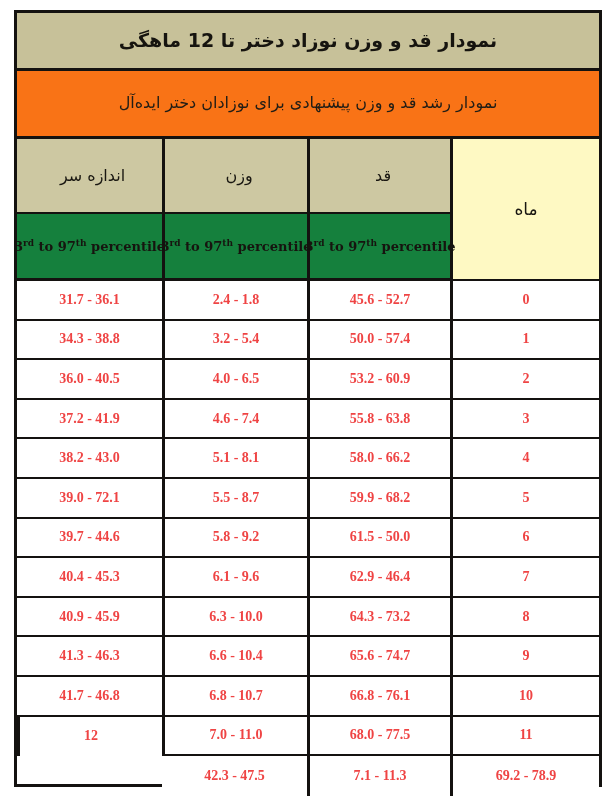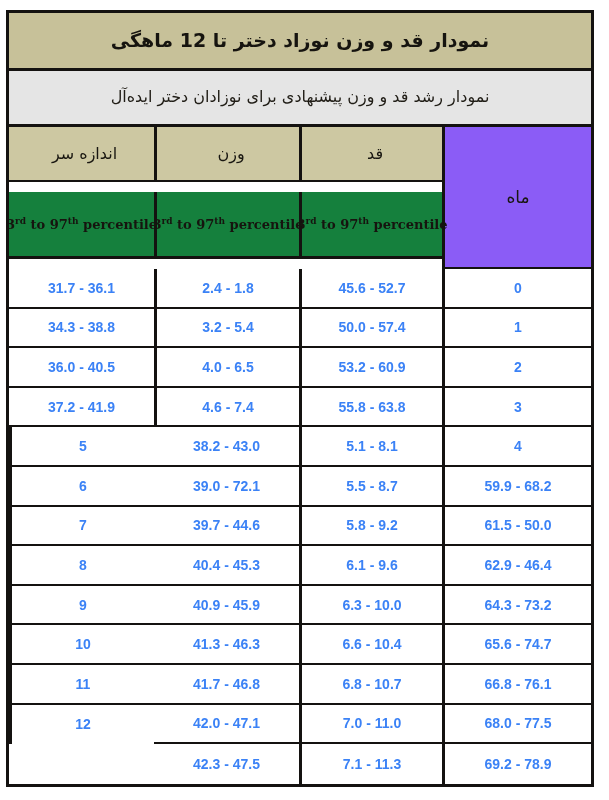--- a/index.html
+++ b/index.html
@@ -17,21 +17,21 @@
 
   .sheet {
     position: relative;
     width: 609px;
     height: 800px;
     background: #ffffff;
   }
 
   .table-frame {
     position: absolute;
-    left: 6px;
+    left: 14px;
     top: 10px;
     width: 588px;
     height: 777px;
     box-sizing: border-box;
     border: 3px solid #141210;
     background: #ffffff;
   }
 
   
   .title-bar {
@@ -53,22 +53,22 @@
     letter-spacing: 0px;
     text-align: center;
     line-height: 1.3;
     padding: 0 10px;
   }
 
   
   .subtitle-bar {
     box-sizing: border-box;
     width: 100%;
-    height: 56px;
-    background: #e5e5e5;
+    height: 68px;
+    background: #f97316;
     border-bottom: 3px solid #141210;
     display: flex;
     align-items: center;
     justify-content: center;
     direction: rtl;
   }
   .subtitle-text {
     font-family: "DejaVu Sans", "Liberation Sans", sans-serif;
     font-size: 16px;
     font-weight: normal;
@@ -96,32 +96,32 @@
     border-left: 3px solid #141210;
     border-bottom: 2px solid #141210;
   }
   .cell.last-col {
     border-left: none;
   }
 
   
   .hdr-month {
     grid-row: 1 / span 2;
-    background: #8b5cf6;
+    background: #fef9c3;
     height: 142px;
   }
   .hdr-month .lbl {
     font-size: 17px;
     font-weight: normal;
     color: #191711;
   }
 
   .hdr-top {
     background: #cdc8a2;
-    height: 55px;
+    height: 75px;
     padding-left: 6px;
   }
   .hdr-top .lbl {
     font-size: 16px;
     font-weight: normal;
     color: #191711;
   }
 
   .hdr-sub {
     background: #15803d;
@@ -140,24 +140,24 @@
   .hdr-sub .pct sup {
     font-size: 9px;
     vertical-align: super;
     line-height: 0;
   }
 
   
   .data-cell {
     background: #ffffff;
     height: 39.6px;
-    font-family: Liberation Sans, sans-serif;
+    font-family: Liberation Serif, serif;
     font-size: 14px;
     font-weight: bold;
-    color: #3b82f6;
+    color: #ef4444;
     direction: ltr;
     white-space: nowrap;
   }
   .data-cell.month-cell {
     background: #ffffff;
   }
 </style>
 </head>
 <body>
 
@@ -204,20 +204,21 @@
         <div class="cell data-cell last-col">34.3 - 38.8</div>
         <div class="cell data-cell month-cell">2</div>
         <div class="cell data-cell">53.2 - 60.9</div>
         <div class="cell data-cell">4.0 - 6.5</div>
         <div class="cell data-cell last-col">36.0 - 40.5</div>
         <div class="cell data-cell month-cell">3</div>
         <div class="cell data-cell">55.8 - 63.8</div>
         <div class="cell data-cell">4.6 - 7.4</div>
         <div class="cell data-cell last-col">37.2 - 41.9</div>
         <div class="cell data-cell month-cell">4</div>
+        <div class="cell data-cell">58.0 - 66.2</div>
         <div class="cell data-cell">5.1 - 8.1</div>
         <div class="cell data-cell last-col">38.2 - 43.0</div>
         <div class="cell data-cell month-cell">5</div>
         <div class="cell data-cell">59.9 - 68.2</div>
         <div class="cell data-cell">5.5 - 8.7</div>
         <div class="cell data-cell last-col">39.0 - 72.1</div>
         <div class="cell data-cell month-cell">6</div>
         <div class="cell data-cell">61.5 - 50.0</div>
         <div class="cell data-cell">5.8 - 9.2</div>
         <div class="cell data-cell last-col">39.7 - 44.6</div>
@@ -233,21 +234,20 @@
         <div class="cell data-cell">65.6 - 74.7</div>
         <div class="cell data-cell">6.6 - 10.4</div>
         <div class="cell data-cell last-col">41.3 - 46.3</div>
         <div class="cell data-cell month-cell">10</div>
         <div class="cell data-cell">66.8 - 76.1</div>
         <div class="cell data-cell">6.8 - 10.7</div>
         <div class="cell data-cell last-col">41.7 - 46.8</div>
         <div class="cell data-cell month-cell">11</div>
         <div class="cell data-cell">68.0 - 77.5</div>
         <div class="cell data-cell">7.0 - 11.0</div>
-        <div class="cell data-cell last-col">42.0 - 47.1</div>
         <div class="cell data-cell month-cell row-last-cell" style="border-bottom: none;">12</div>
         <div class="cell data-cell row-last-cell" style="border-bottom: none;">69.2 - 78.9</div>
         <div class="cell data-cell row-last-cell" style="border-bottom: none;">7.1 - 11.3</div>
         <div class="cell data-cell last-col row-last-cell" style="border-bottom: none;">42.3 - 47.5</div>
       </div>
 
   </div>
 </div>
 
 </body></html>

